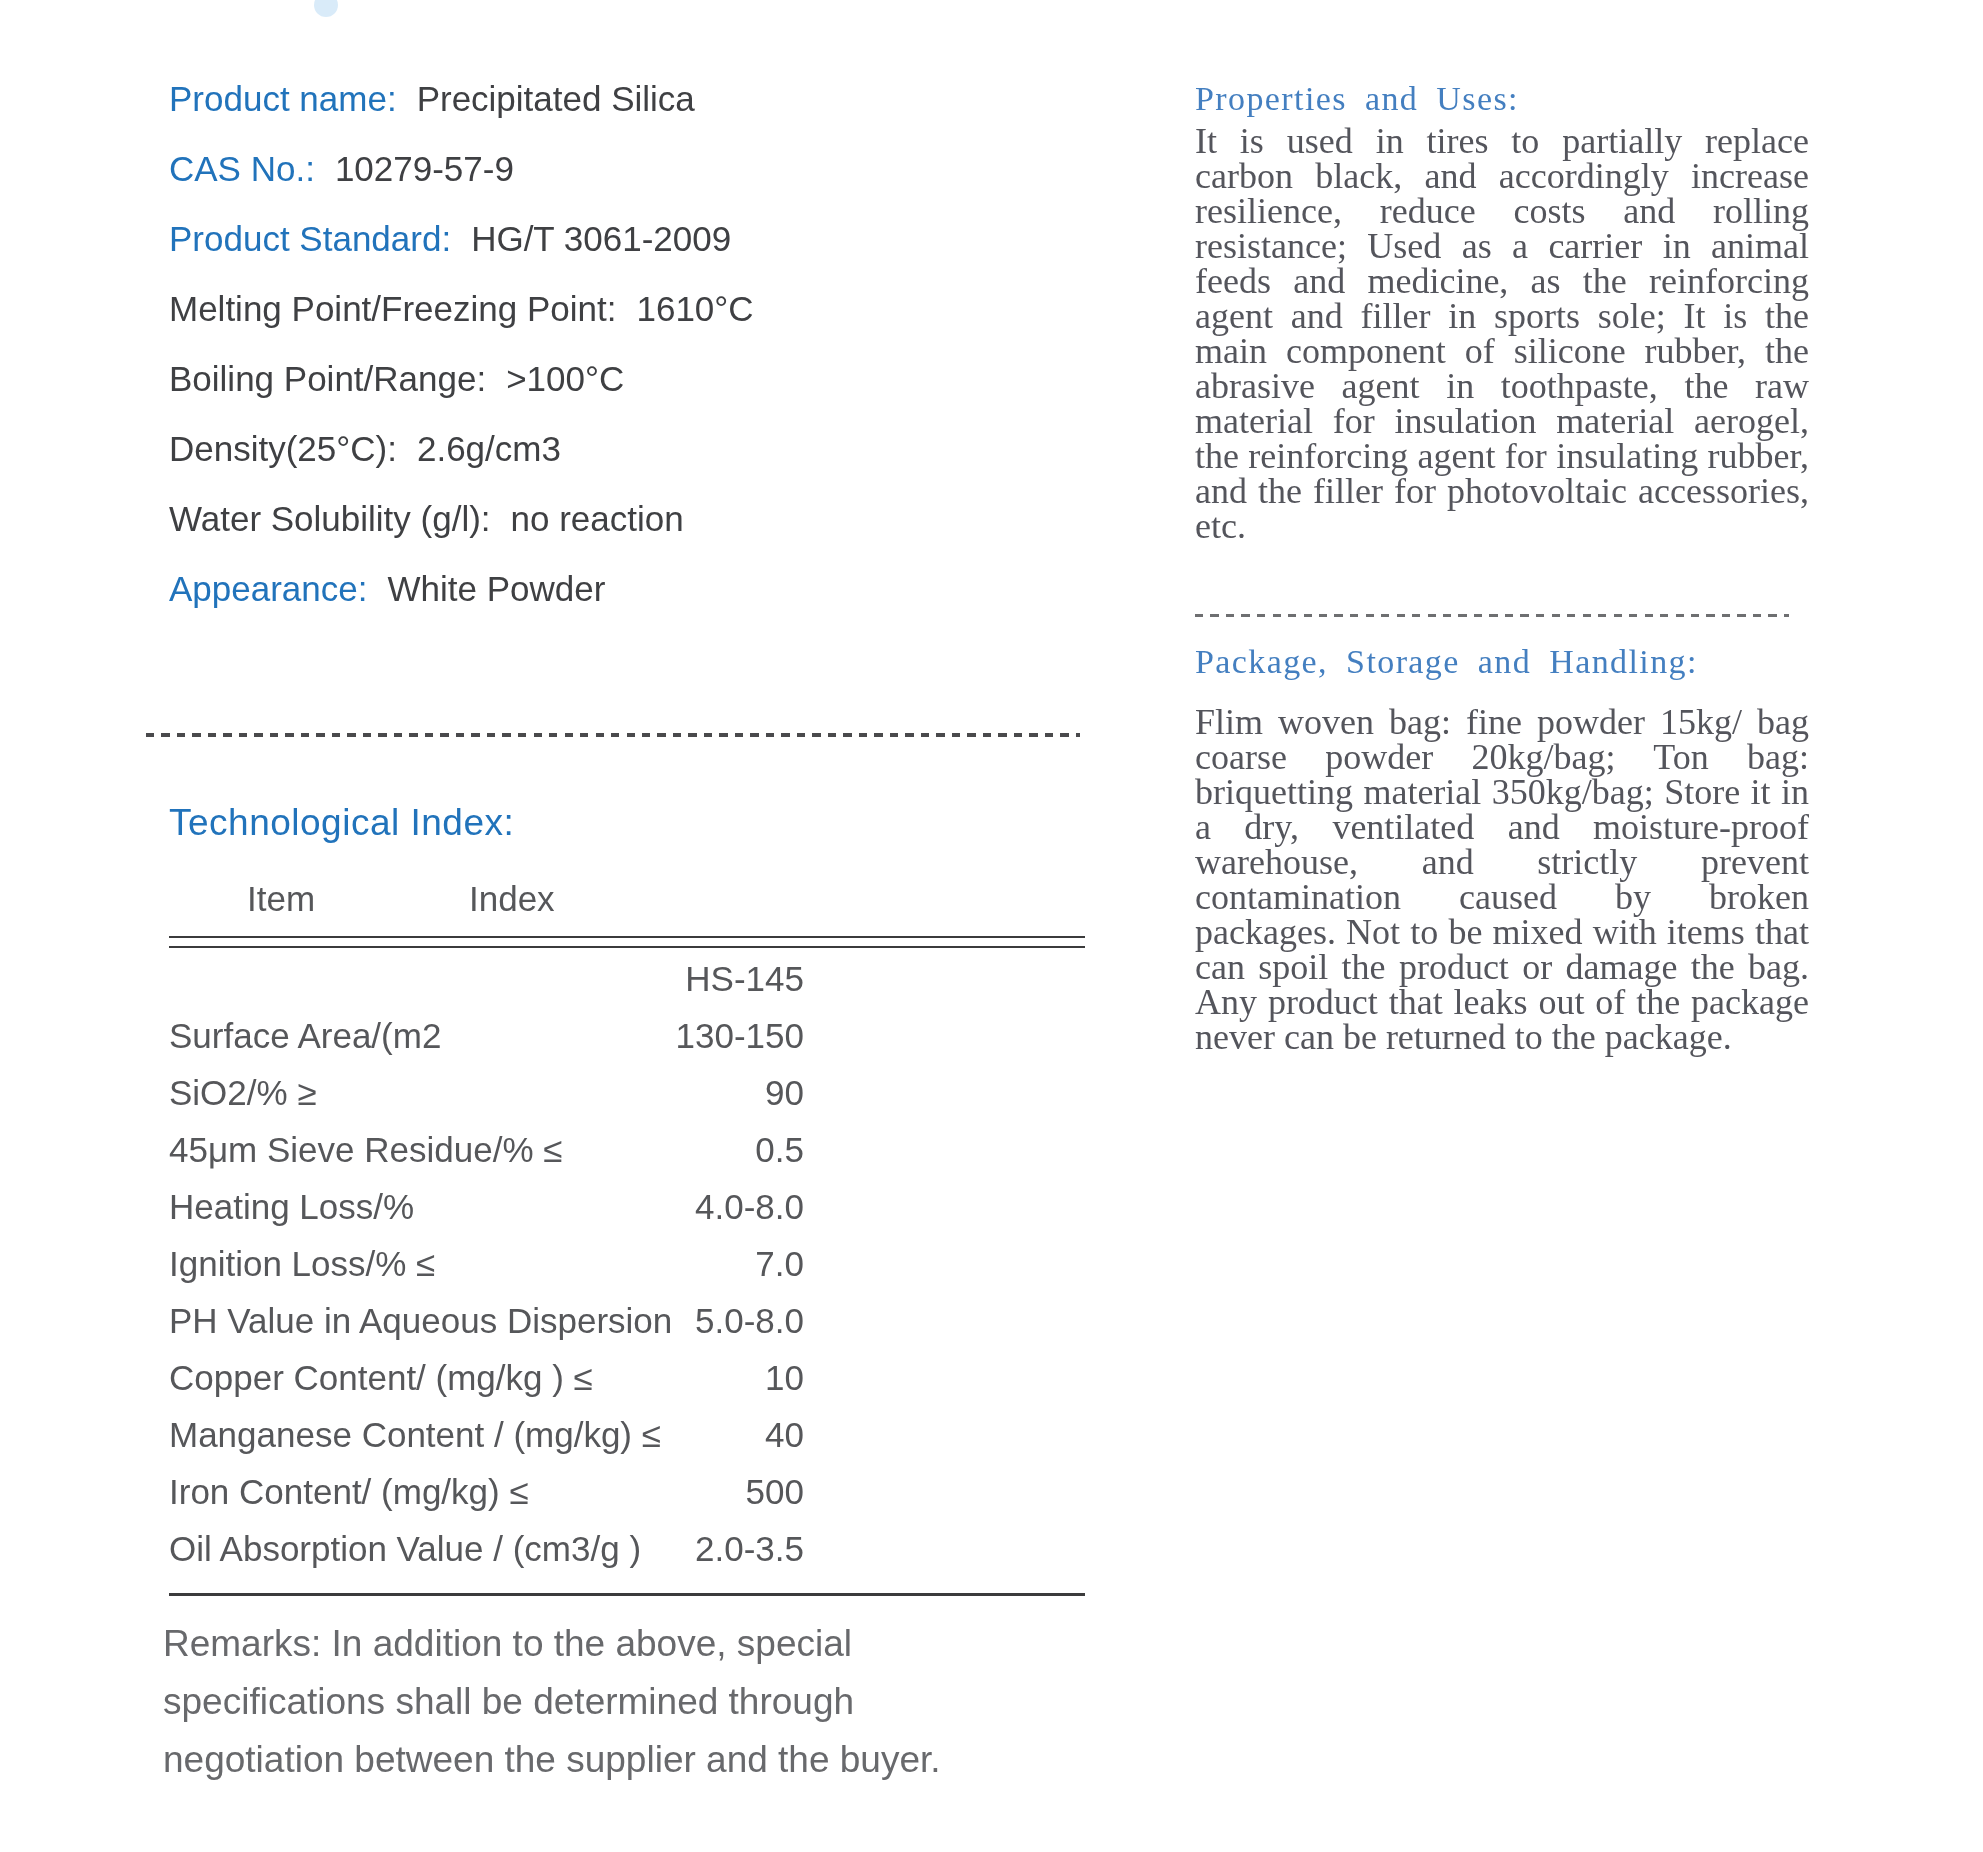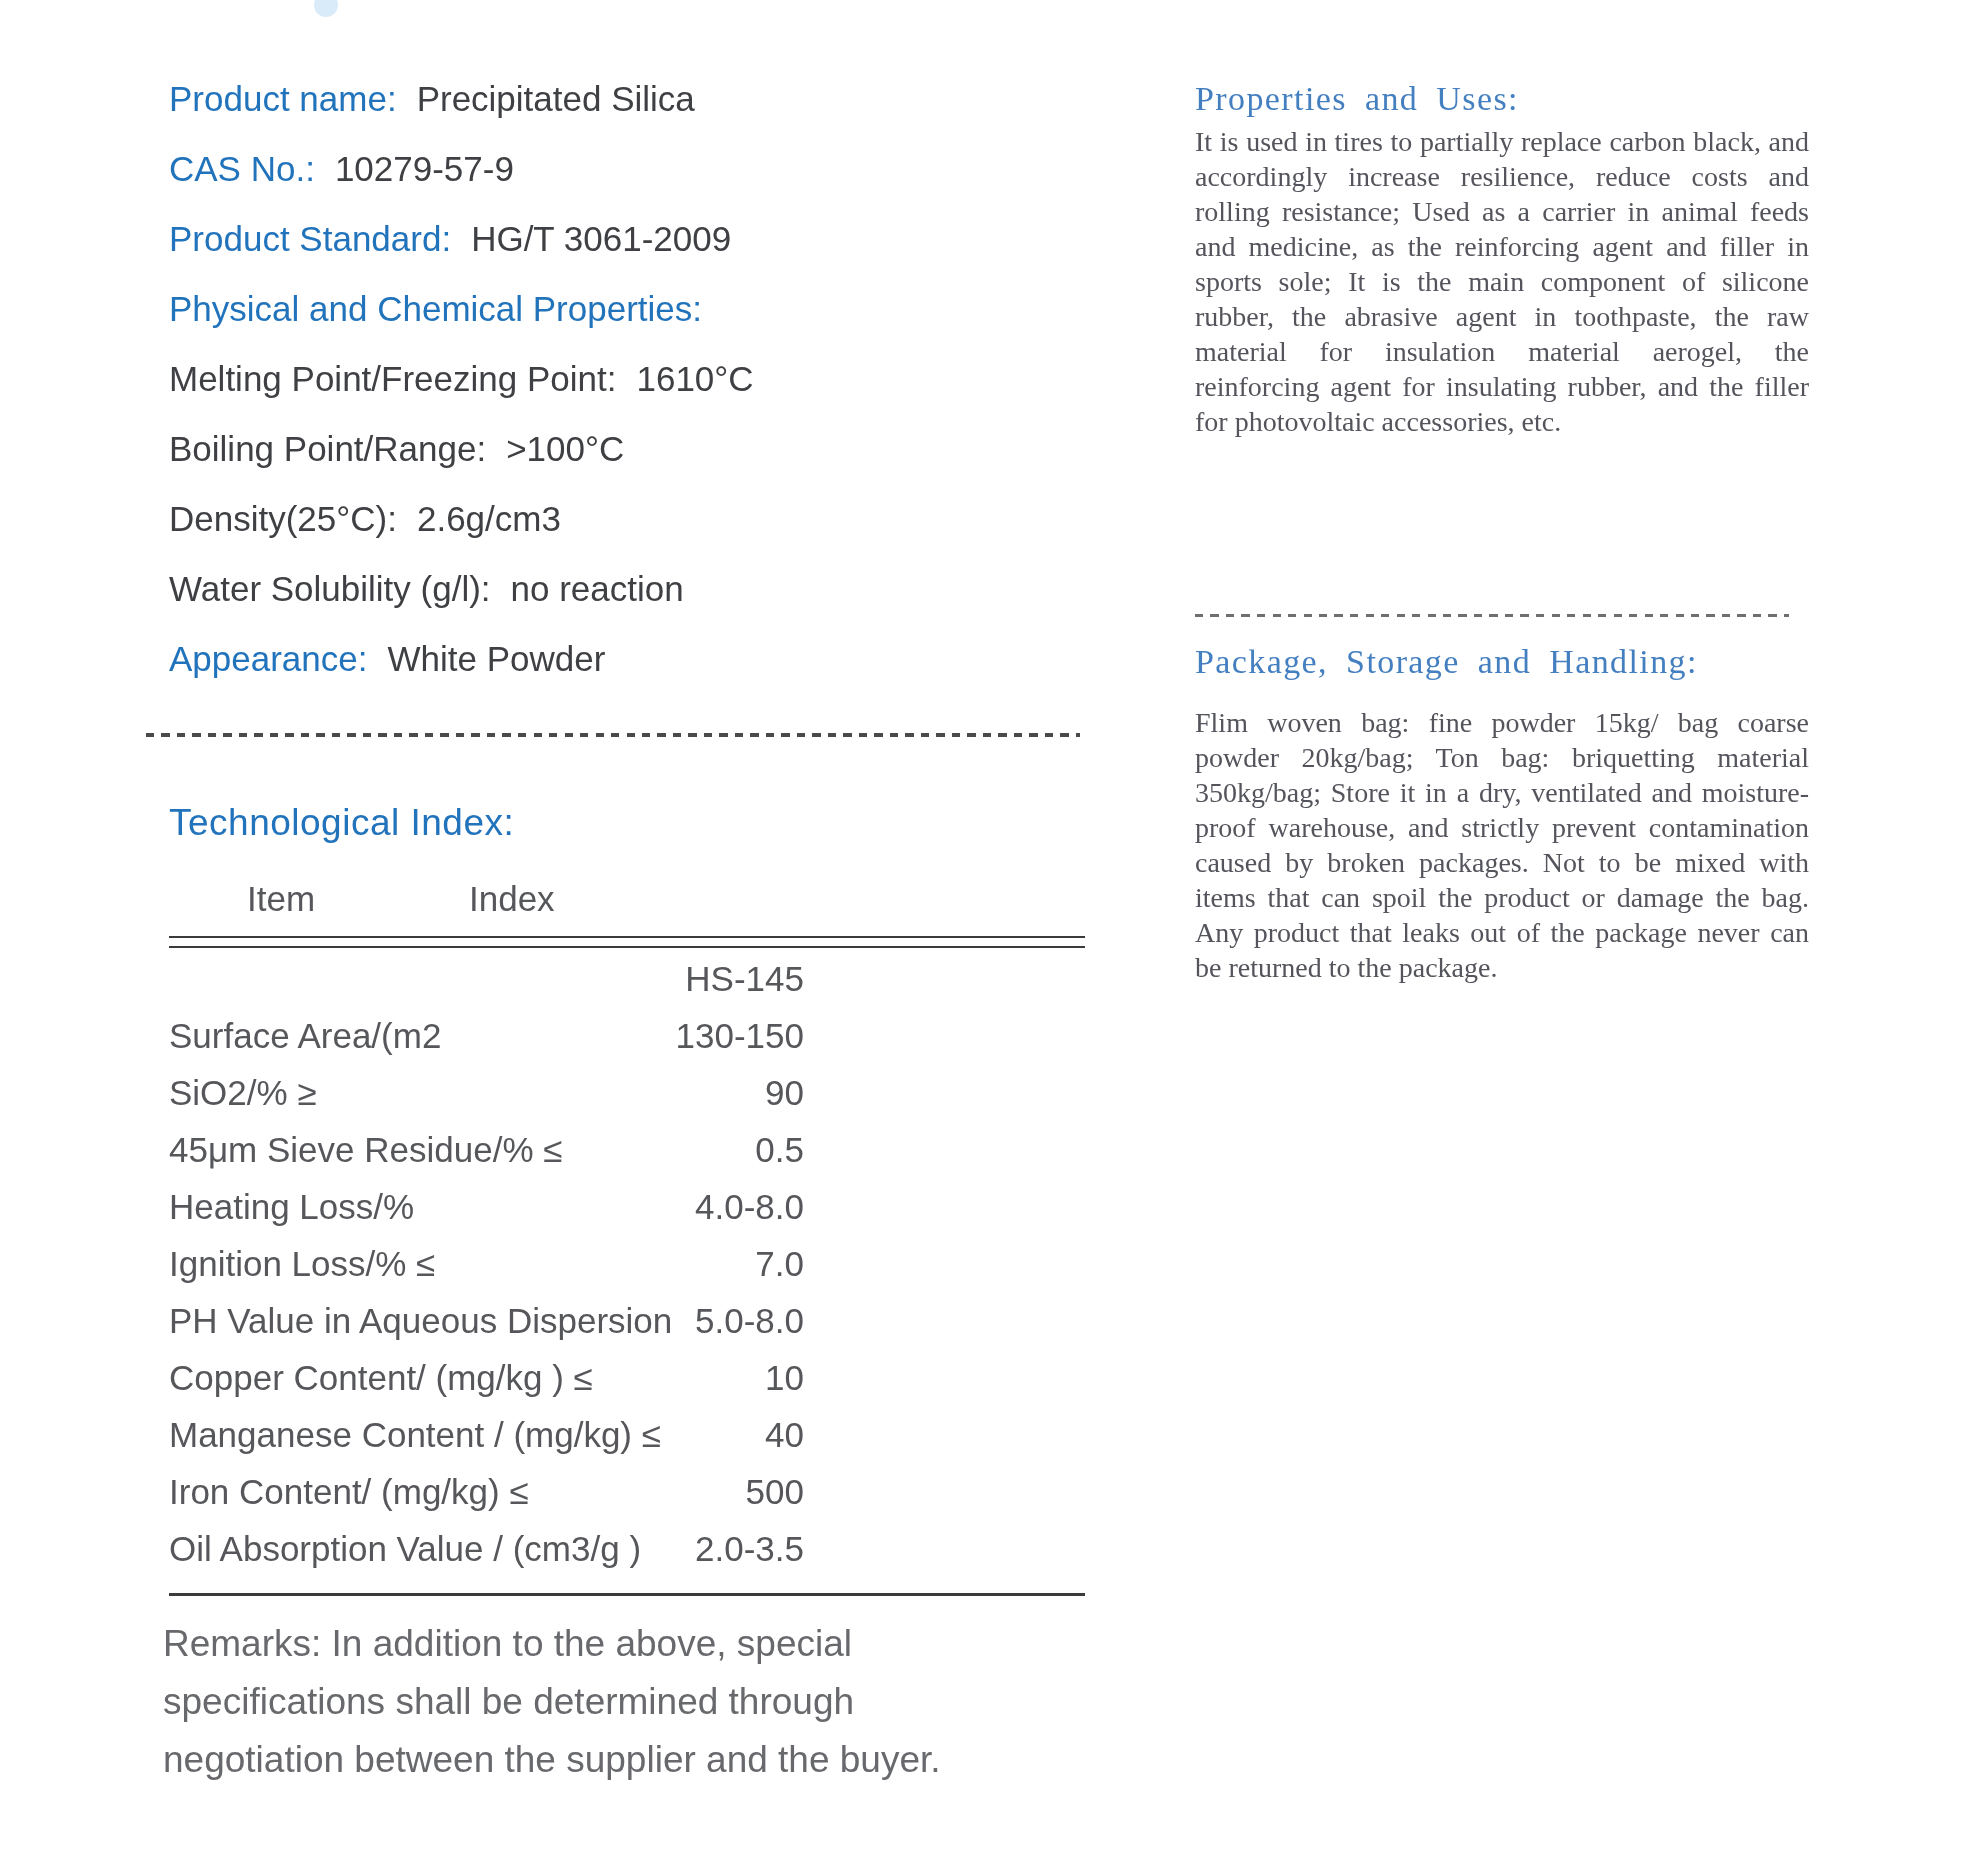--- a/index.html
+++ b/index.html
@@ -79,21 +79,21 @@
     position:absolute;left:0;
     font-family:"Liberation Serif","DejaVu Serif",serif;
     font-size:34px;color:var(--right-heading-blue);
     letter-spacing:1.4px;word-spacing:8.2px;white-space:nowrap;
   }
   .r-head1{top:80px;}
   .r-head2{top:643px;}
   .r-para{
     position:absolute;left:0;width:614px;
     font-family:"Liberation Serif","DejaVu Serif",serif;
-    font-size:28px;line-height:35px;color:var(--right-body-gray);
+    font-size:36px;line-height:35px;color:var(--right-body-gray);
     text-align:justify;
   }
   .r-para1{top:124px;}
   .r-para2{top:705px;}
   .dash-right{
     position:absolute;left:0;top:614px;width:594px;height:2.7px;
     background:repeating-linear-gradient(90deg,#6e6f71 0 8.2px,transparent 8.2px 15.5px);
   }
 </style>
 </head>
@@ -105,23 +105,20 @@
 
   <div class="left-col">
     <div class="prop-line">
       <span class="lbl blue">Product name:</span><span class="val">Precipitated Silica</span>
     </div>
     <div class="prop-line">
       <span class="lbl blue">CAS No.:</span><span class="val">10279-57-9</span>
     </div>
     <div class="prop-line">
       <span class="lbl blue">Product Standard:</span><span class="val">HG/T 3061-2009</span>
-    </div>
-    <div class="prop-line">
-      <span class="lbl blue">Physical and Chemical Properties:</span>
     </div>
     <div class="prop-line">
       <span class="lbl">Melting Point/Freezing Point:</span><span class="val">1610°C</span>
     </div>
     <div class="prop-line">
       <span class="lbl">Boiling Point/Range:</span><span class="val">&gt;100°C</span>
     </div>
     <div class="prop-line">
       <span class="lbl">Density(25°C):</span><span class="val">2.6g/cm3</span>
     </div>

